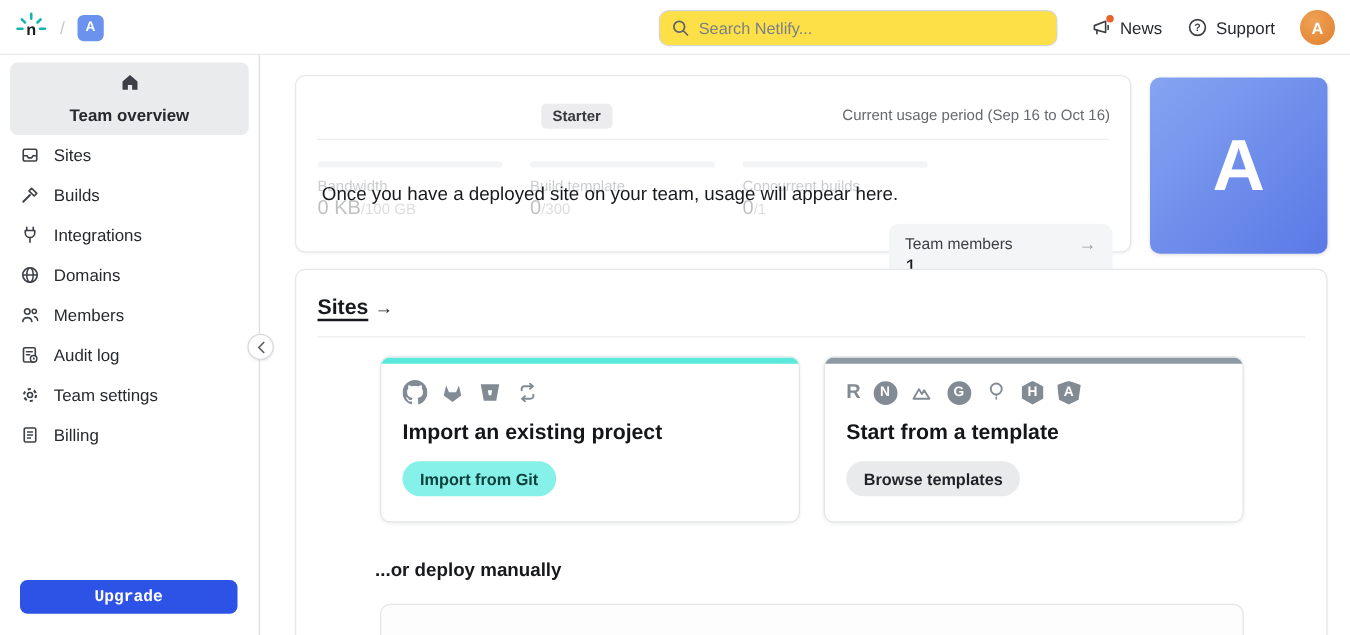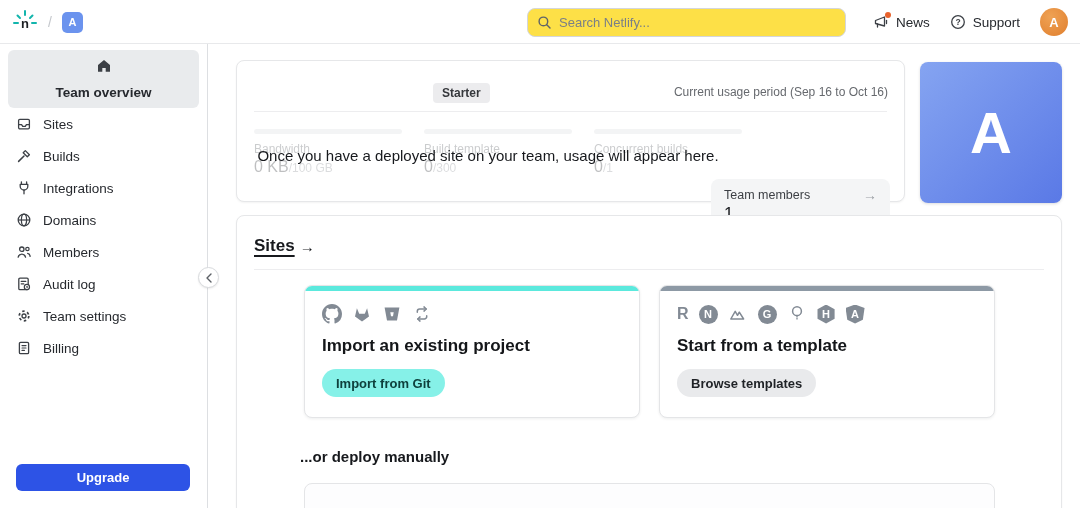--- a/index.html
+++ b/index.html
@@ -29,21 +29,21 @@
 
   
   .sidebar { position:absolute; top:44px; left:0; width:208px; height:464px; background:#fff;
     border-right:1px solid #dddfe2; padding-top:6px; }
   .side-item { display:flex; align-items:center; gap:11px; margin:0 8px; padding:8px 8px;
     border-radius:6px; font-size:13.5px; color:#26292e; cursor:pointer; }
   .side-item svg { flex:0 0 auto; color:#3c4046; }
   .side-item.selected { background:#e9ebed; font-weight:700;flex-direction:column; }
   .upgrade-btn { position:absolute; left:16px; bottom:17px; width:174px; height:27px;
     background:#2d53e6; color:#fff; border:0; border-radius:6px; font-size:13px; font-weight:700;
-    font-family:Liberation Sans, sans-serif; cursor:pointer; }
+    font-family:Liberation Mono, monospace; cursor:pointer; }
   .collapse-btn { position:absolute; left:198px; top:267px; width:21px; height:21px; border-radius:50%;
     background:#fff; border:1px solid #d8dadd; box-shadow:0 1px 2px rgba(0,0,0,.08);
     display:flex; align-items:center; justify-content:center; cursor:pointer; color:#5c6066;
     font-size:11px; z-index:5; padding:0; }
 
   
   .card { position:absolute; background:#fff; border:1px solid #e6e7e9; border-radius:8px;
     box-shadow:0 1px 2px rgba(20,22,26,.05); }
 
   

